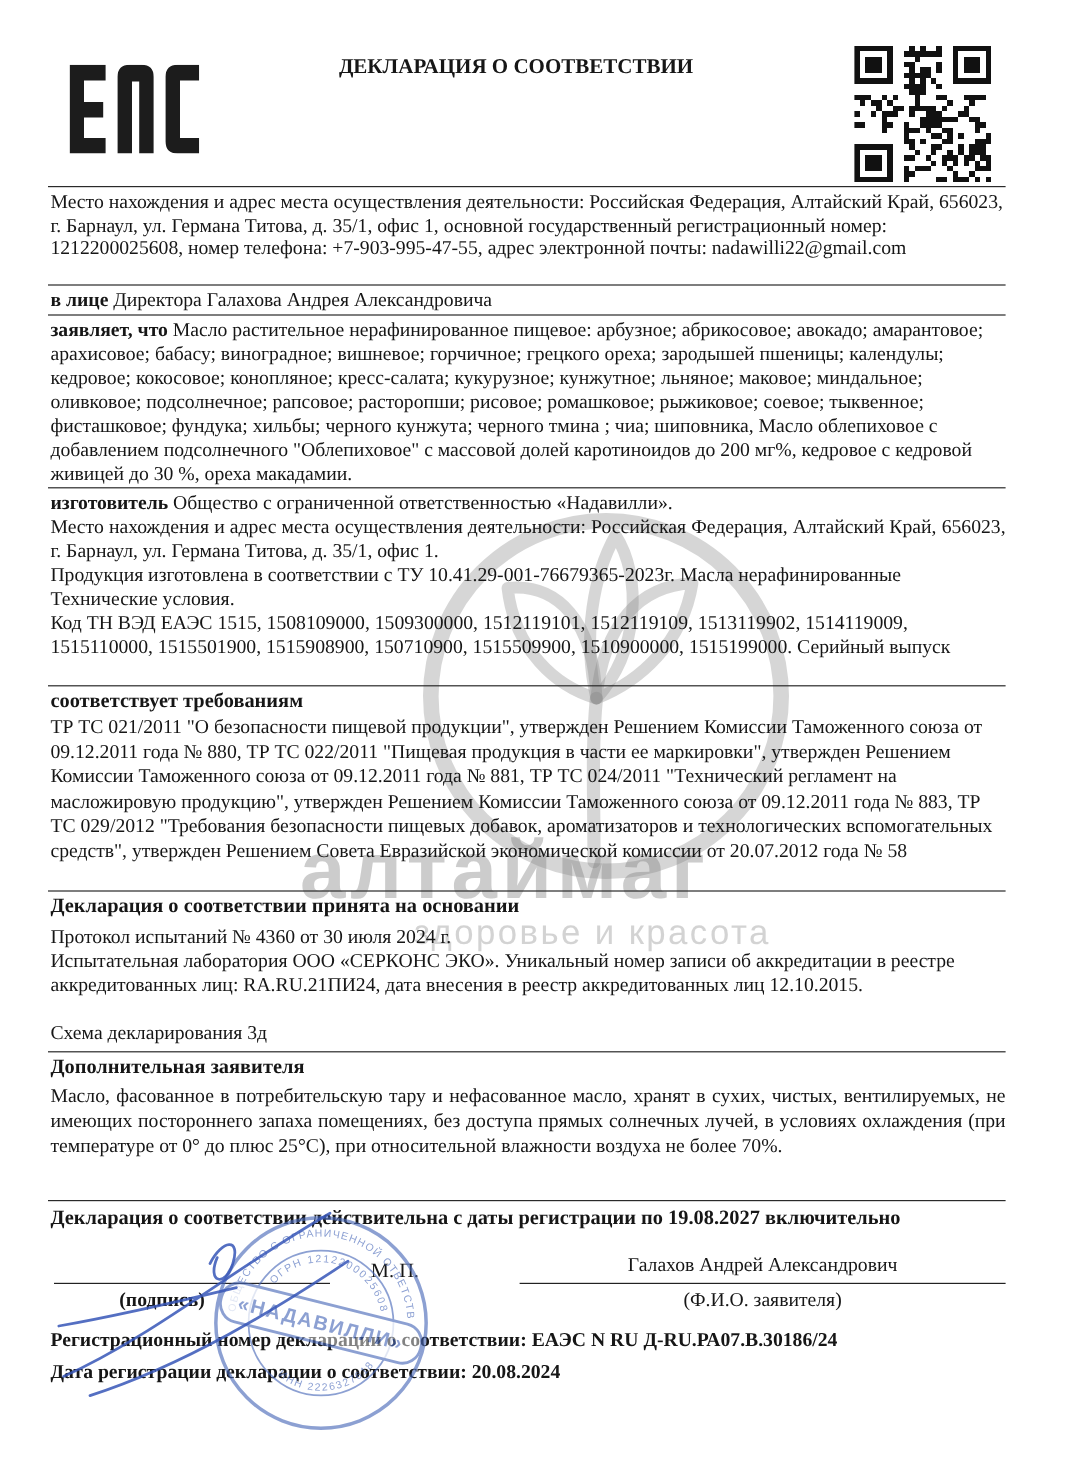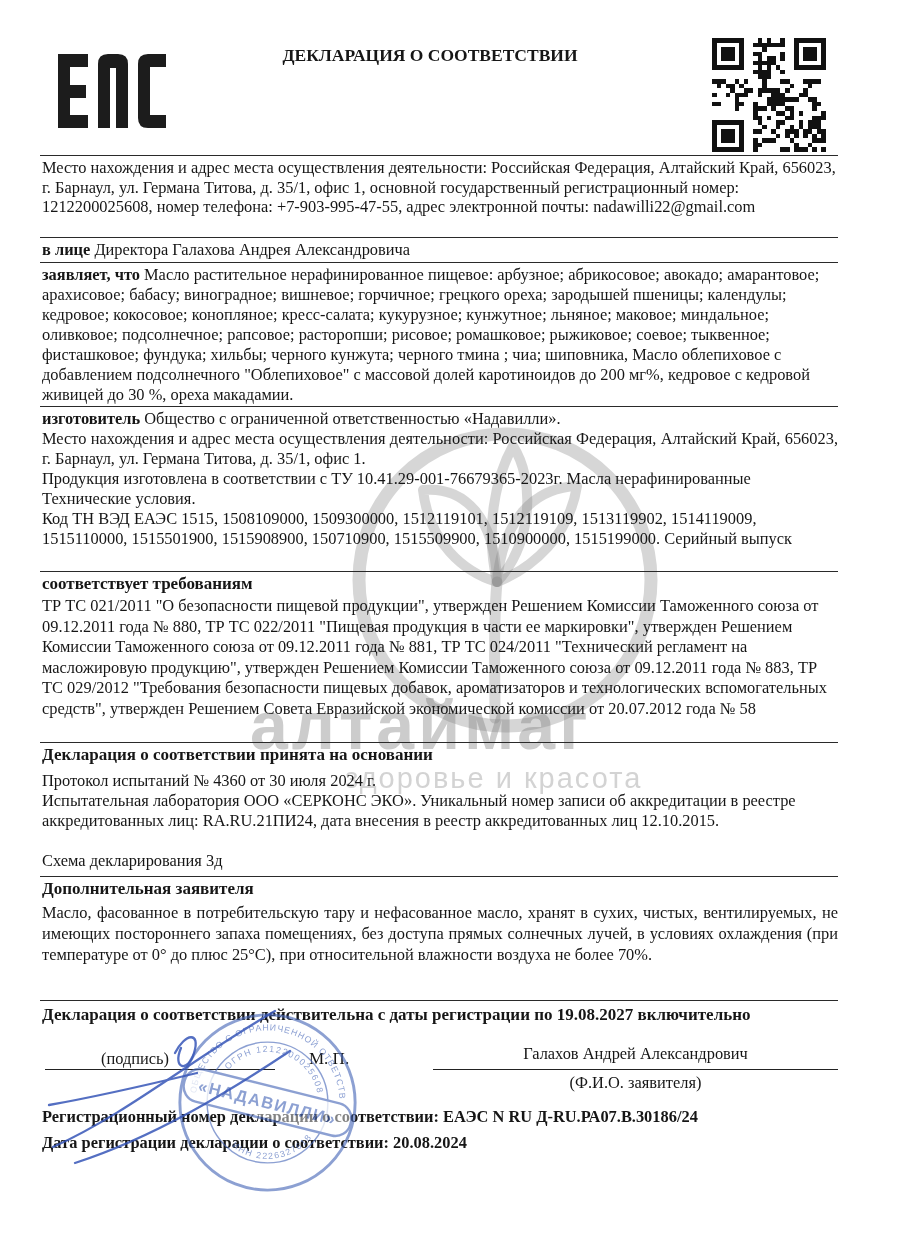--- a/index.html
+++ b/index.html
@@ -277,21 +277,21 @@
   <div class="hr" style="top:876px;"></div>
 
   <div class="sec heading" style="top:879px;">Дополнительная заявителя</div>
   <div class="sec just" style="top:902px;line-height:21px;">Масло, фасованное в потребительскую тару и нефасованное масло, хранят в сухих, чистых, вентилируемых, не имеющих постороннего запаха помещениях, без доступа прямых солнечных лучей, в условиях охлаждения (при температуре от 0° до плюс 25°С), при относительной влажности воздуха не более 70%.</div>
 
   <div class="hr" style="top:1000px;"></div>
 
   <div class="sec heading" style="top:1005px;">Декларация о соответствии действительна с даты регистрации по 19.08.2027 включительно</div>
 
   <div class="sigline" style="left:45px;top:1044px;width:230px;height:25px;"></div>
-  <div class="cap" style="left:45px;top:1049px;width:180px;">(подпись)</div>
+  <div class="cap" style="left:45px;top:1073px;width:180px;font-weight:bold;">(подпись)</div>
 
   <div class="sec" style="left:298px;top:1049px;width:80px;font-size:17px;margin-left:11px;">М. П.</div>
 
   <div class="namebox" style="left:433px;top:1044px;width:405px;height:25px;border-bottom:1.7px solid #222;">Галахов Андрей Александрович</div>
   <div class="cap" style="left:433px;top:1073px;width:405px;">(Ф.И.О. заявителя)</div>
 
   <svg class="overlay" style="left:170px;top:1010px;opacity:0.62;" width="195" height="185" viewBox="0 0 200 190">
     <defs>
       <path id="arcTop" d="M26,95 a74,74 0 1,1 148,0"></path>
       <path id="arcInner" d="M48,95 a52,52 0 1,1 104,0"></path>

